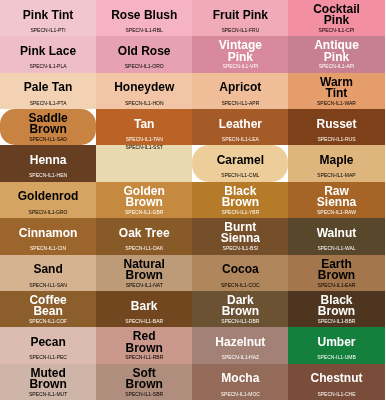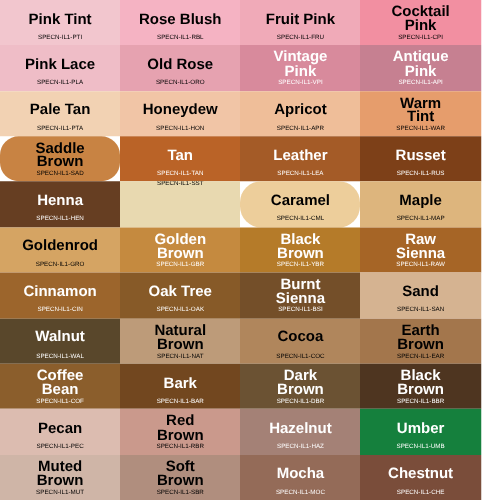--- a/index.html
+++ b/index.html
@@ -335,38 +335,38 @@
       <div class="swatch-inner">
         <div class="swatch-name-wrap">
           <div class="swatch-name">
             <div class="swatch-name-line">Burnt</div>
             <div class="swatch-name-line">Sienna</div>
           </div>
         </div>
         <div class="swatch-code">SPECN-IL1-BSI</div>
       </div>
     </div>
+<div class="swatch t-light" style="background: rgb(89, 71, 43);">
+      <div class="swatch-inner">
+        <div class="swatch-name-wrap">
+          <div class="swatch-name">
+            <div class="swatch-name-line">Walnut</div>
+          </div>
+        </div>
+        <div class="swatch-code">SPECN-IL1-WAL</div>
+      </div>
+    </div>
 <div class="swatch t-dark" style="background: rgb(213, 179, 145);">
       <div class="swatch-inner">
         <div class="swatch-name-wrap">
           <div class="swatch-name">
             <div class="swatch-name-line">Sand</div>
           </div>
         </div>
         <div class="swatch-code">SPECN-IL1-SAN</div>
-      </div>
-    </div>
-<div class="swatch t-light" style="background: rgb(89, 71, 43);">
-      <div class="swatch-inner">
-        <div class="swatch-name-wrap">
-          <div class="swatch-name">
-            <div class="swatch-name-line">Walnut</div>
-          </div>
-        </div>
-        <div class="swatch-code">SPECN-IL1-WAL</div>
       </div>
     </div>
 <div class="swatch t-dark" style="background: rgb(189, 155, 121);">
       <div class="swatch-inner">
         <div class="swatch-name-wrap">
           <div class="swatch-name">
             <div class="swatch-name-line">Natural</div>
             <div class="swatch-name-line">Brown</div>
           </div>
         </div>

